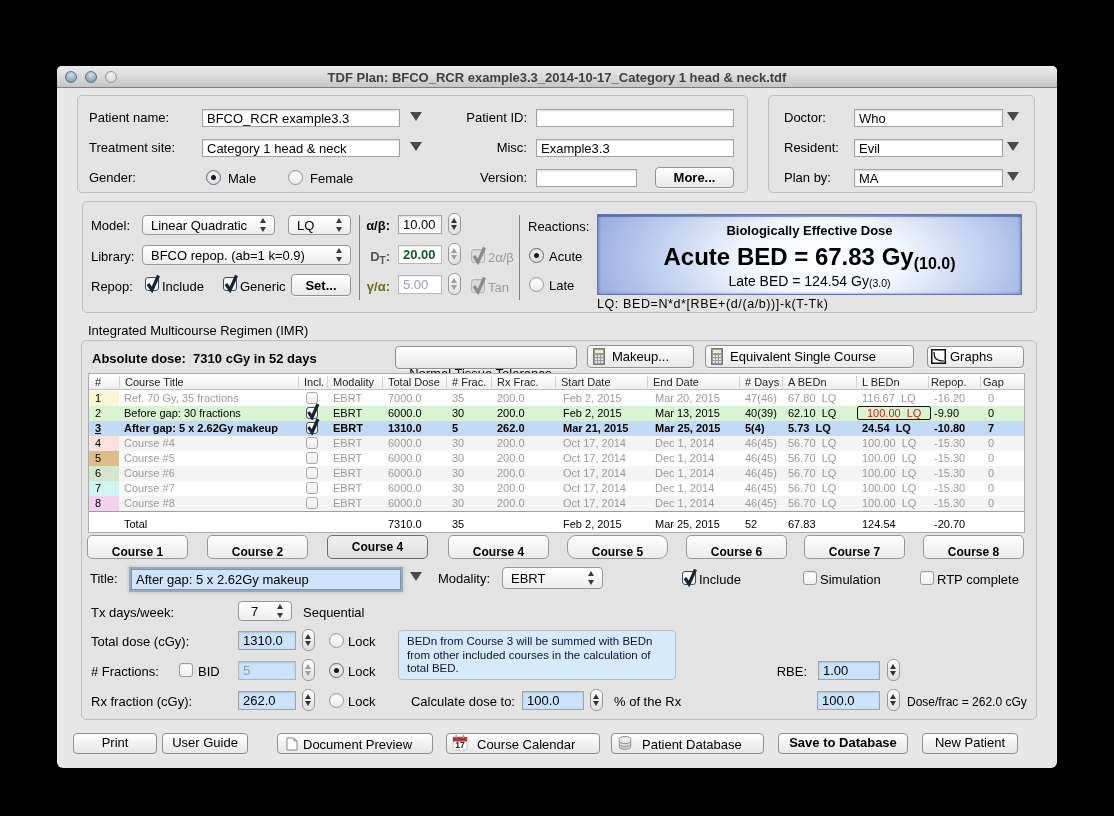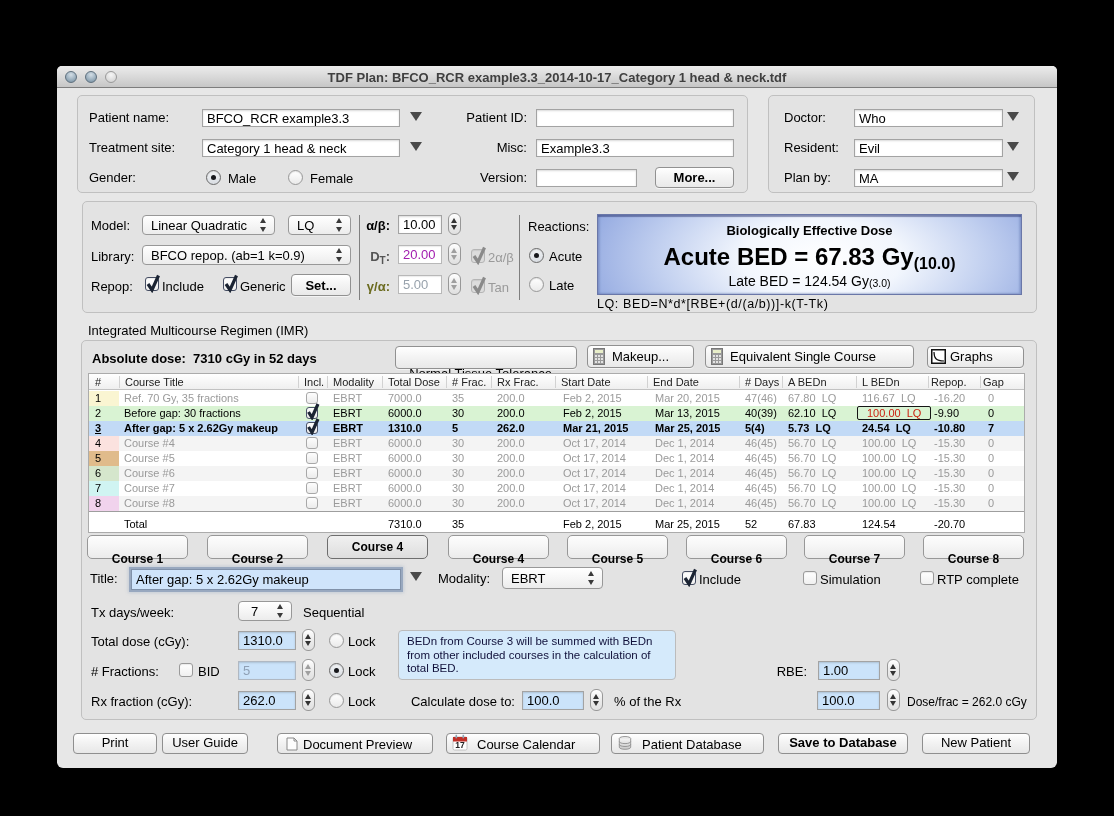--- a/index.html
+++ b/index.html
@@ -41,21 +41,21 @@
  background:radial-gradient(ellipse 58% 150% at 53% 55%,#ffffff 0%,#f2f6fd 33%,#c3d1f0 66%,#92a8e0 100%);
  box-shadow:inset 0 2px 1px rgba(40,50,110,0.5), inset 2px 0 2px rgba(90,110,170,0.35), inset -2px -1px 2px rgba(90,110,170,0.35);}
 .tbl{position:absolute;left:88px;top:342px;width:937px;height:160px;background:#fff;border:1px solid #ababab;}
 .thead{position:absolute;left:0;top:0;width:935px;height:16px;background:linear-gradient(#ffffff,#efefef);border-bottom:1px solid #c2c2c2;}
 .th{position:absolute;top:2px;font-size:11px;color:#222;white-space:nowrap;}
 .thsep{position:absolute;top:2px;width:1px;height:12px;background:#d2d2d2;}
 .trow{position:absolute;left:0;width:935px;height:15px;font-size:11px;}
 .td{position:absolute;top:1px;white-space:nowrap;}
 .numcell{position:absolute;left:0;top:0;width:30px;height:15px;}
 .tcb{position:absolute;width:12px;height:12px;background:linear-gradient(#fdfdfd,#ececec);border:1px solid #a8a8a8;border-radius:3px;}
-.cbtn{position:absolute;top:504px;width:101px;height:24px;background:linear-gradient(#fdfdfd,#f6f6f6 45%,#ebebeb);border:1px solid #989898;border-radius:5px;font-size:12px;font-weight:bold;text-align:center;padding-top:16px;}
+.cbtn{position:absolute;top:504px;width:101px;height:24px;background:linear-gradient(#fdfdfd,#f6f6f6 45%,#ebebeb);border:1px solid #989898;border-radius:5px;font-size:12px;font-weight:bold;text-align:center;padding-top:9px;}
 .cbtn.active{background:linear-gradient(#f0f0f0,#e8e8e8 45%,#dddddd);border:1.5px solid #6e6e6e;padding-top:3.5px;}
 .ibox{position:absolute;left:398px;top:599px;width:278px;height:50px;background:#d5eafb;border:1px solid #bcbcbc;border-radius:4px;
  font-size:11.5px;color:#10103a;padding:4px 0 0 8px;line-height:13.5px;}
 .bbtn{position:absolute;top:702px;height:21px;background:linear-gradient(#ffffff,#f3f3f3 45%,#e7e7e7);border:1px solid #8f8f8f;border-radius:4px;font-size:13px;text-align:center;padding-top:1px;}
 .icon{position:absolute;}
 </style></head><body>
 <div id="page">
 <div class="win"></div>
 <div class="tb" style="left:57px;top:35px;">
       <div class="title">TDF Plan: BFCO_RCR example3.3_2014-10-17_Category 1 head &amp; neck.tdf</div>
@@ -117,21 +117,21 @@
 <svg class="check" style="left:223px;top:241px;" width="16" height="21" viewBox="0 0 16 21">
       <path d="M3 12 L7 18 L13.5 3.5" stroke="#1b2433" stroke-width="3.2" fill="none" stroke-linecap="butt"></path>
     </svg>
 <div class="lbl" style="left:240px;top:248px;">Generic</div>
 <div class="btn" style="left:291px;top:243px;width:60px;height:22px;padding-top:3px;font-weight:bold;">Set...</div>
 <div class="vsep" style="left:359px;top:184px;height:85px;"></div>
 <div class="lblr" style="left:90px;top:187px;width:300px;font-weight:bold;">α/β:</div>
 <div class="tf" style="left:398px;top:184px;width:44px;height:19px;"><span style="">10.00</span></div>
 <div class="stepper" style="left:448px;top:182px;"></div>
 <div class="lblr" style="left:90px;top:218px;width:300px;font-weight:bold;color:#555;">D<span style="font-size:10px;vertical-align:-3px;">T</span>:</div>
-<div class="tf" style="left:398px;top:214px;width:44px;height:19px;border-color:#b8b8b8;box-shadow:inset 0 1px 1px rgba(0,0,0,0.08);"><span style="color:#a21caf;">20.00</span></div>
+<div class="tf" style="left:398px;top:214px;width:44px;height:19px;border-color:#b8b8b8;box-shadow:inset 0 1px 1px rgba(0,0,0,0.08);"><span style="color:#14532d;font-weight:bold;">20.00</span></div>
 <div class="stepper dis" style="left:448px;top:212px;"></div>
 <div class="lblr" style="left:90px;top:248px;width:300px;font-weight:bold;color:#6b6b1f;">γ/α:</div>
 <div class="tf" style="left:398px;top:244px;width:44px;height:19px;border-color:#b8b8b8;box-shadow:inset 0 1px 1px rgba(0,0,0,0.08);"><span style="color:#98a2ac;">5.00</span></div>
 <div class="stepper dis" style="left:448px;top:242px;"></div>
 <div class="cb dis" style="left:471px;top:218px;width:14px;height:14px;"></div>
 <svg class="check" style="left:471px;top:213px;" width="16" height="21" viewBox="0 0 16 21">
       <path d="M3 12 L7 18 L13.5 3.5" stroke="#8a8a8a" stroke-width="3.2" fill="none" stroke-linecap="butt"></path>
     </svg>
 <div class="lbl gray" style="left:488px;top:219px;">2α/β</div>
 <div class="cb dis" style="left:471px;top:248px;width:14px;height:14px;"></div>
@@ -374,21 +374,21 @@
 <div class="td" style="left:656px;">52</div>
 <div class="td" style="left:699px;">67.83</div>
 <div class="td" style="left:773px;">124.54</div>
 <div class="td" style="left:845px;">-20.70</div>
 </div>
 </div>
 <div class="cbtn" style="left:87px;">Course 1</div>
 <div class="cbtn" style="left:207px;">Course 2</div>
 <div class="cbtn active" style="left:327px;">Course 4</div>
 <div class="cbtn" style="left:448px;">Course 4</div>
-<div class="cbtn" style="left:567px;">Course 5</div>
+<div class="cbtn" style="left:567px;border-radius:9px;">Course 5</div>
 <div class="cbtn" style="left:686px;">Course 6</div>
 <div class="cbtn" style="left:804px;">Course 7</div>
 <div class="cbtn" style="left:923px;">Course 8</div>
 <div class="lbl" style="left:90px;top:540px;">Title:</div>
 <div class="tf tfb" style="left:131px;top:538px;width:270px;height:21px;border:1px solid #8091a9;box-shadow:0 0 0 2px #98a8bf, 0 0 3px 3px rgba(140,160,190,0.35);padding-top:2px;background:#cfe4fb;">After gap: 5 x 2.62Gy makeup</div>
 <div class="dtri" style="left:410px;top:541px;"></div>
 <div class="lbl" style="left:438px;top:540px;">Modality:</div>
 <div class="popup" style="left:502px;top:536px;width:101px;height:22px;">
       <span class="ptxt" style="top:3px;">EBRT</span>
       <span class="parr"></span>
@@ -438,21 +438,21 @@
 <div class="lbl" style="left:907px;top:664px;font-size:12px;">Dose/frac = 262.0 cGy</div>
 <div class="bbtn" style="left:73px;width:84px;">Print</div>
 <div class="bbtn" style="left:162px;width:86px;">User Guide</div>
 <div class="bbtn" style="left:277px;width:156px;"></div>
 <div class="lbl" style="left:303px;top:706px;">Document Preview</div>
 <div class="bbtn" style="left:446px;width:154px;"></div>
 <div class="lbl" style="left:477px;top:706px;">Course Calendar</div>
 <div class="bbtn" style="left:611px;width:153px;"></div>
 <div class="lbl" style="left:642px;top:706px;">Patient Database</div>
 <div class="bbtn" style="left:778px;width:130px;font-weight:bold;">Save to Database</div>
-<div class="bbtn" style="left:922px;width:108px;">New Patient</div>
+<div class="bbtn" style="left:922px;width:96px;">New Patient</div>
 <svg class="icon" style="left:286px;top:706px;" width="12" height="14" viewBox="0 0 12 14">
 <path d="M1 1 h7 l3 3 v9 h-10 z" fill="#fdfdfd" stroke="#8a8a8a" stroke-width="1"></path>
 <path d="M8 1 v3 h3" fill="none" stroke="#8a8a8a" stroke-width="1"></path>
     </svg>
 <svg class="icon" style="left:452px;top:703px;" width="16" height="17" viewBox="0 0 16 17">
 <rect x="1" y="3" width="14" height="13" rx="1.5" fill="#fdfdfd" stroke="#b5b5b5" stroke-width="0.8"></rect>
 <path d="M1 3 h14 v4.5 h-14 z" fill="#c03028"></path>
 <rect x="3.5" y="0.8" width="1.6" height="3.5" fill="#8fa6b5"></rect>
       <rect x="10.5" y="0.8" width="1.6" height="3.5" fill="#8fa6b5"></rect>
 <text x="8" y="14" text-anchor="middle" font-family="Liberation Sans" font-size="8.5" font-weight="bold" fill="#222">17</text>

